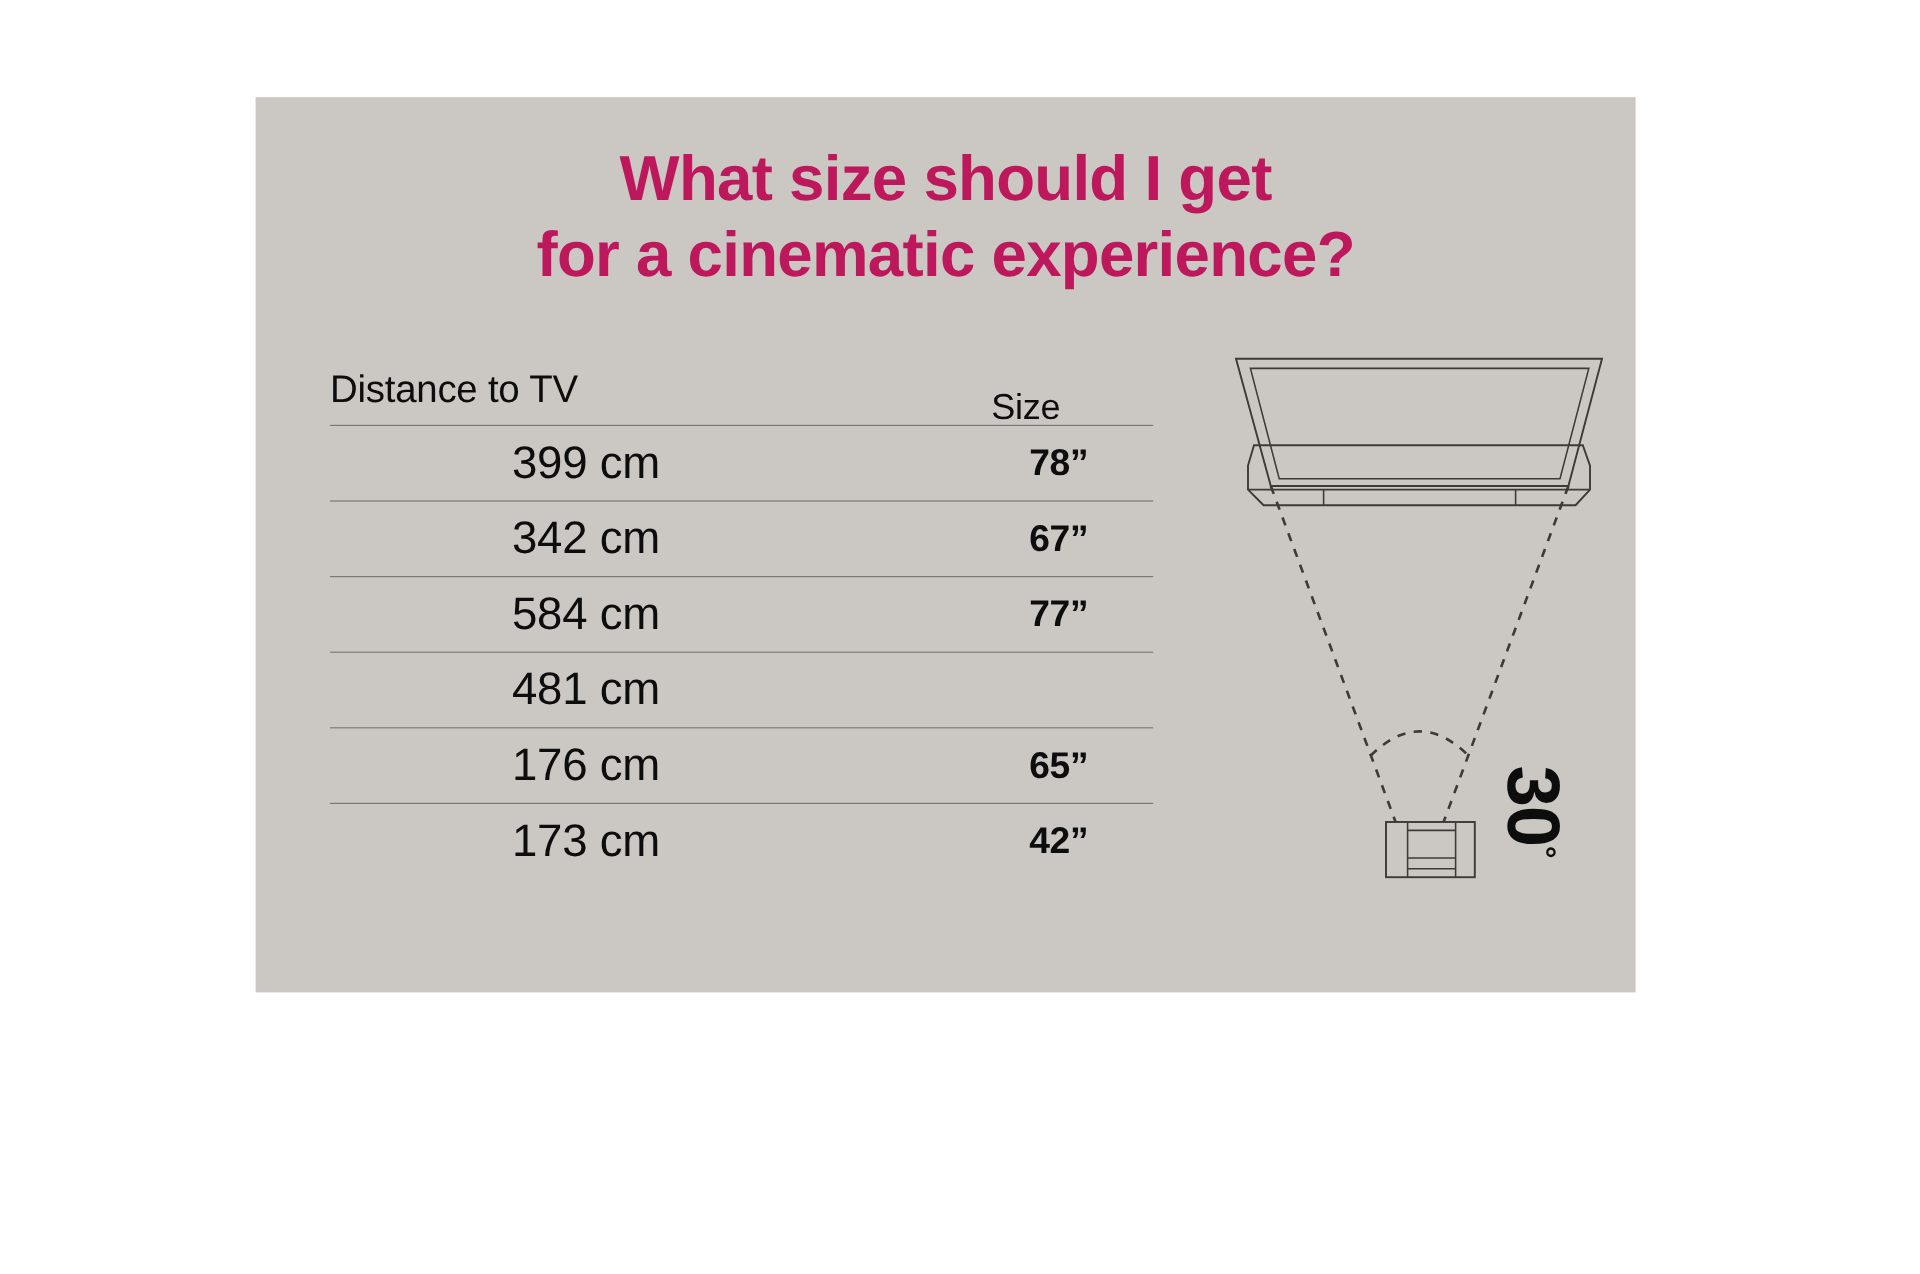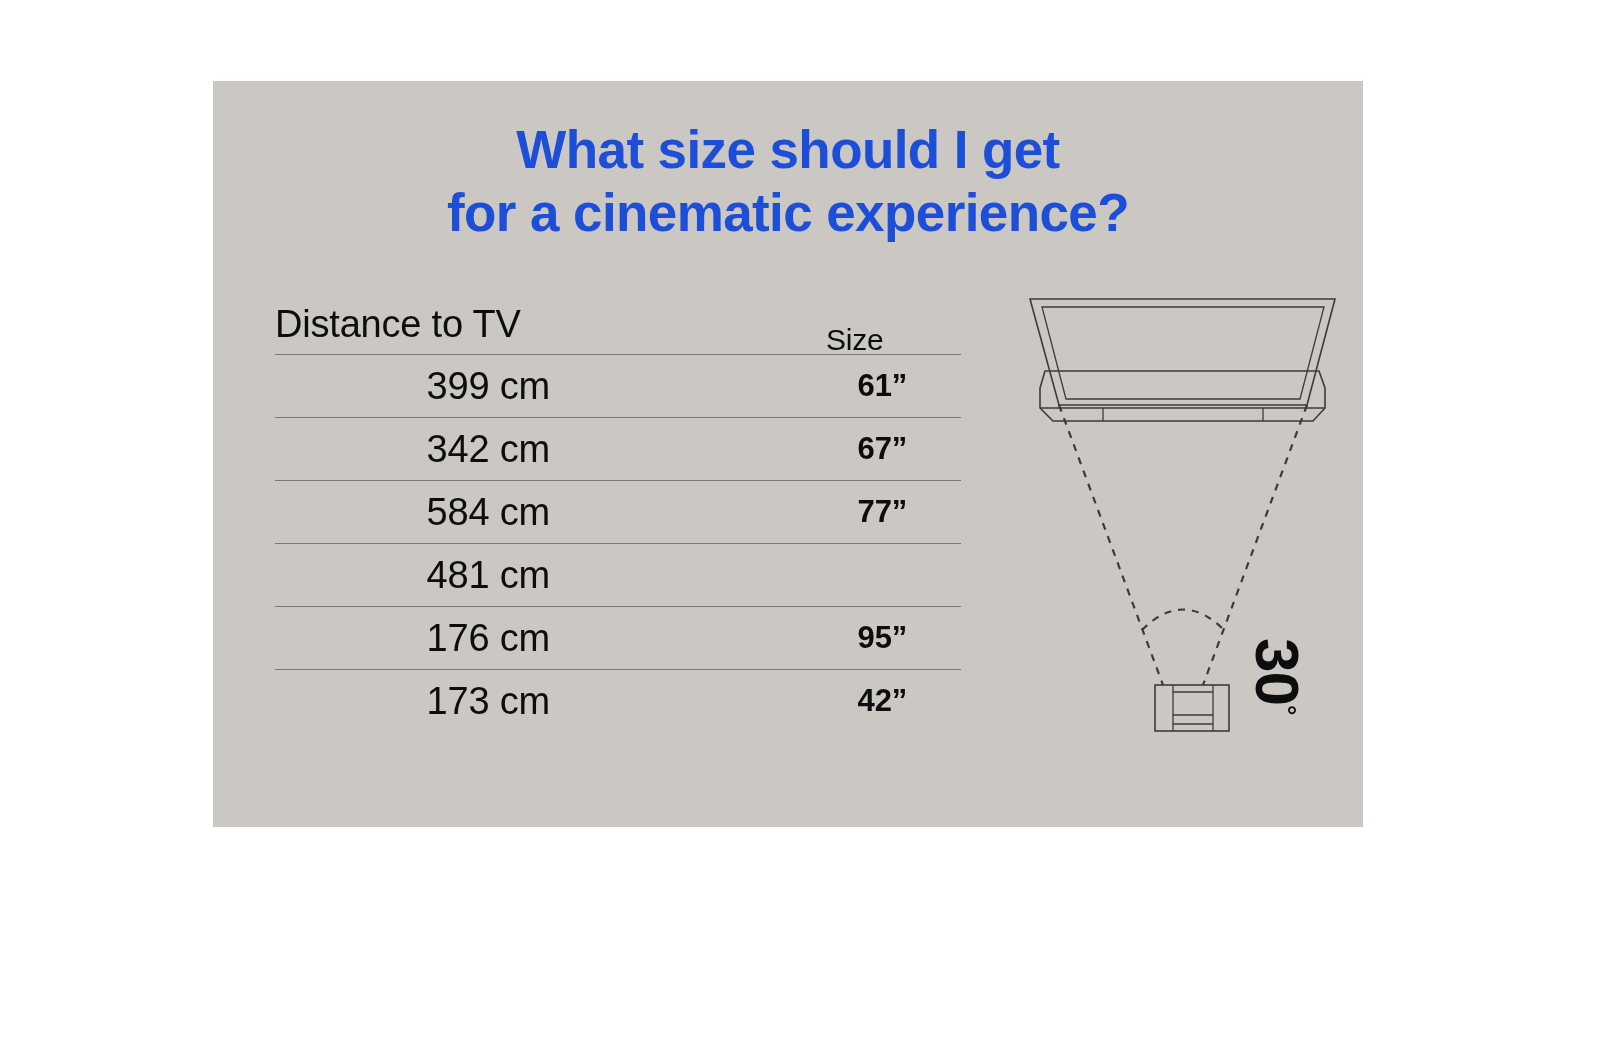--- a/index.html
+++ b/index.html
@@ -26,21 +26,21 @@
     background: #cbc8c3;
   }
 
   
   #title {
     position: absolute;
     left: 0;
     top: 38px;
     width: 1150px;
     text-align: center;
-    color: #1d4ed8;
+    color: #be185d;
     font-size: 53px;
     font-weight: 700;
     line-height: 1.18;
     letter-spacing: -0.6px;
   }
   #title .tline { display: block; white-space: nowrap; }
 
   
   #table {
     position: absolute;
@@ -72,21 +72,21 @@
   }
   #thead {
     display: flex;
     align-items: center;
     height: 60px;
     color: #0d0d0d;
   }
   #thead .h-dist {
     width: 275px;
     text-align: left;
-    font-size: 38px;
+    font-size: 32px;
     font-weight: 400;
     letter-spacing: -0.2px;
   }
   #thead .h-size {
     flex: 1;
     text-align: left;
     padding-left: 276px;
     font-size: 30px;
     font-weight: 400;
     letter-spacing: -0.2px;
@@ -142,21 +142,21 @@
   <div id="table">
 
     <div id="thead">
       <div class="h-dist">Distance to TV</div>
       <div class="h-size">Size</div>
     </div>
     <div class="rule"></div>
 
     <div class="trow">
       <div class="c-dist">399 cm</div>
-      <div class="c-size">61”</div>
+      <div class="c-size">78”</div>
     </div>
     <div class="rule"></div>
 
     <div class="trow">
       <div class="c-dist">342 cm</div>
       <div class="c-size">67”</div>
     </div>
     <div class="rule"></div>
 
     <div class="trow">
@@ -165,21 +165,21 @@
     </div>
     <div class="rule"></div>
 
     <div class="trow">
       <div class="c-dist">481 cm</div>
     </div>
     <div class="rule"></div>
 
     <div class="trow">
       <div class="c-dist">176 cm</div>
-      <div class="c-size">95”</div>
+      <div class="c-size">65”</div>
     </div>
     <div class="rule"></div>
 
     <div class="trow">
       <div class="c-dist">173 cm</div>
       <div class="c-size">42”</div>
     </div>
 
   </div>
 

